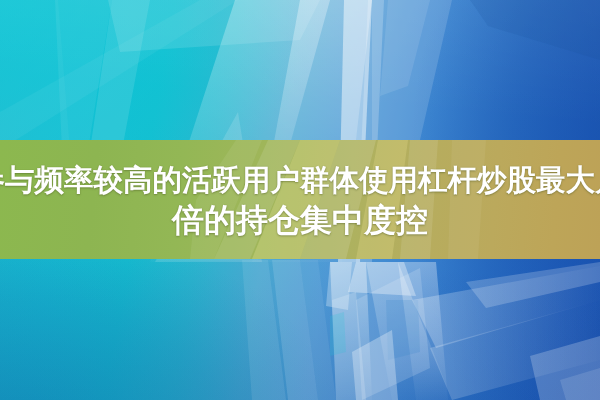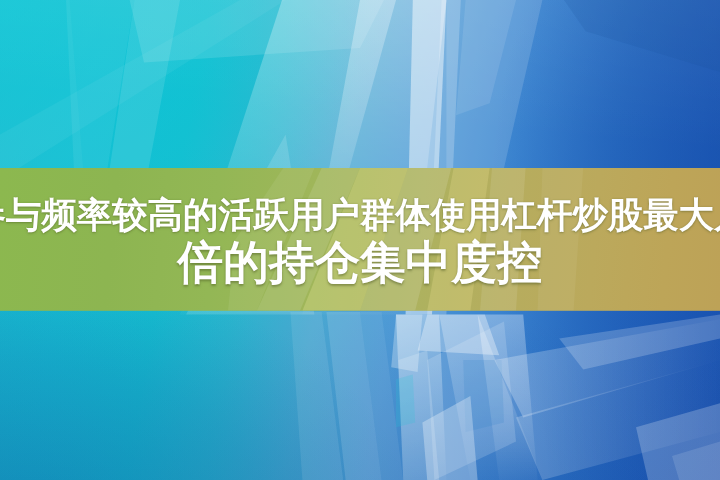--- a/index.html
+++ b/index.html
@@ -125,21 +125,21 @@
     color: #ffffff;
     font-size: 30px;
     font-weight: bold;
     line-height: 40px;
     letter-spacing: 0px;
     white-space: nowrap;
     text-shadow: 0 1px 2px rgba(70,80,30,0.42),
                  0 0 1px rgba(90,100,40,0.30);
   }
   .line-1 { font-size: 29.5px; }
-  .line-2 { font-size: 38px; }
+  .line-2 { font-size: 32px; }
 </style>
 </head>
 <body>
 
 <div id="banner">
 
   <div class="bg-base"></div>
   <div class="bg-tl"></div>
   <div class="bg-bl"></div>
   <div class="bg-br"></div>

